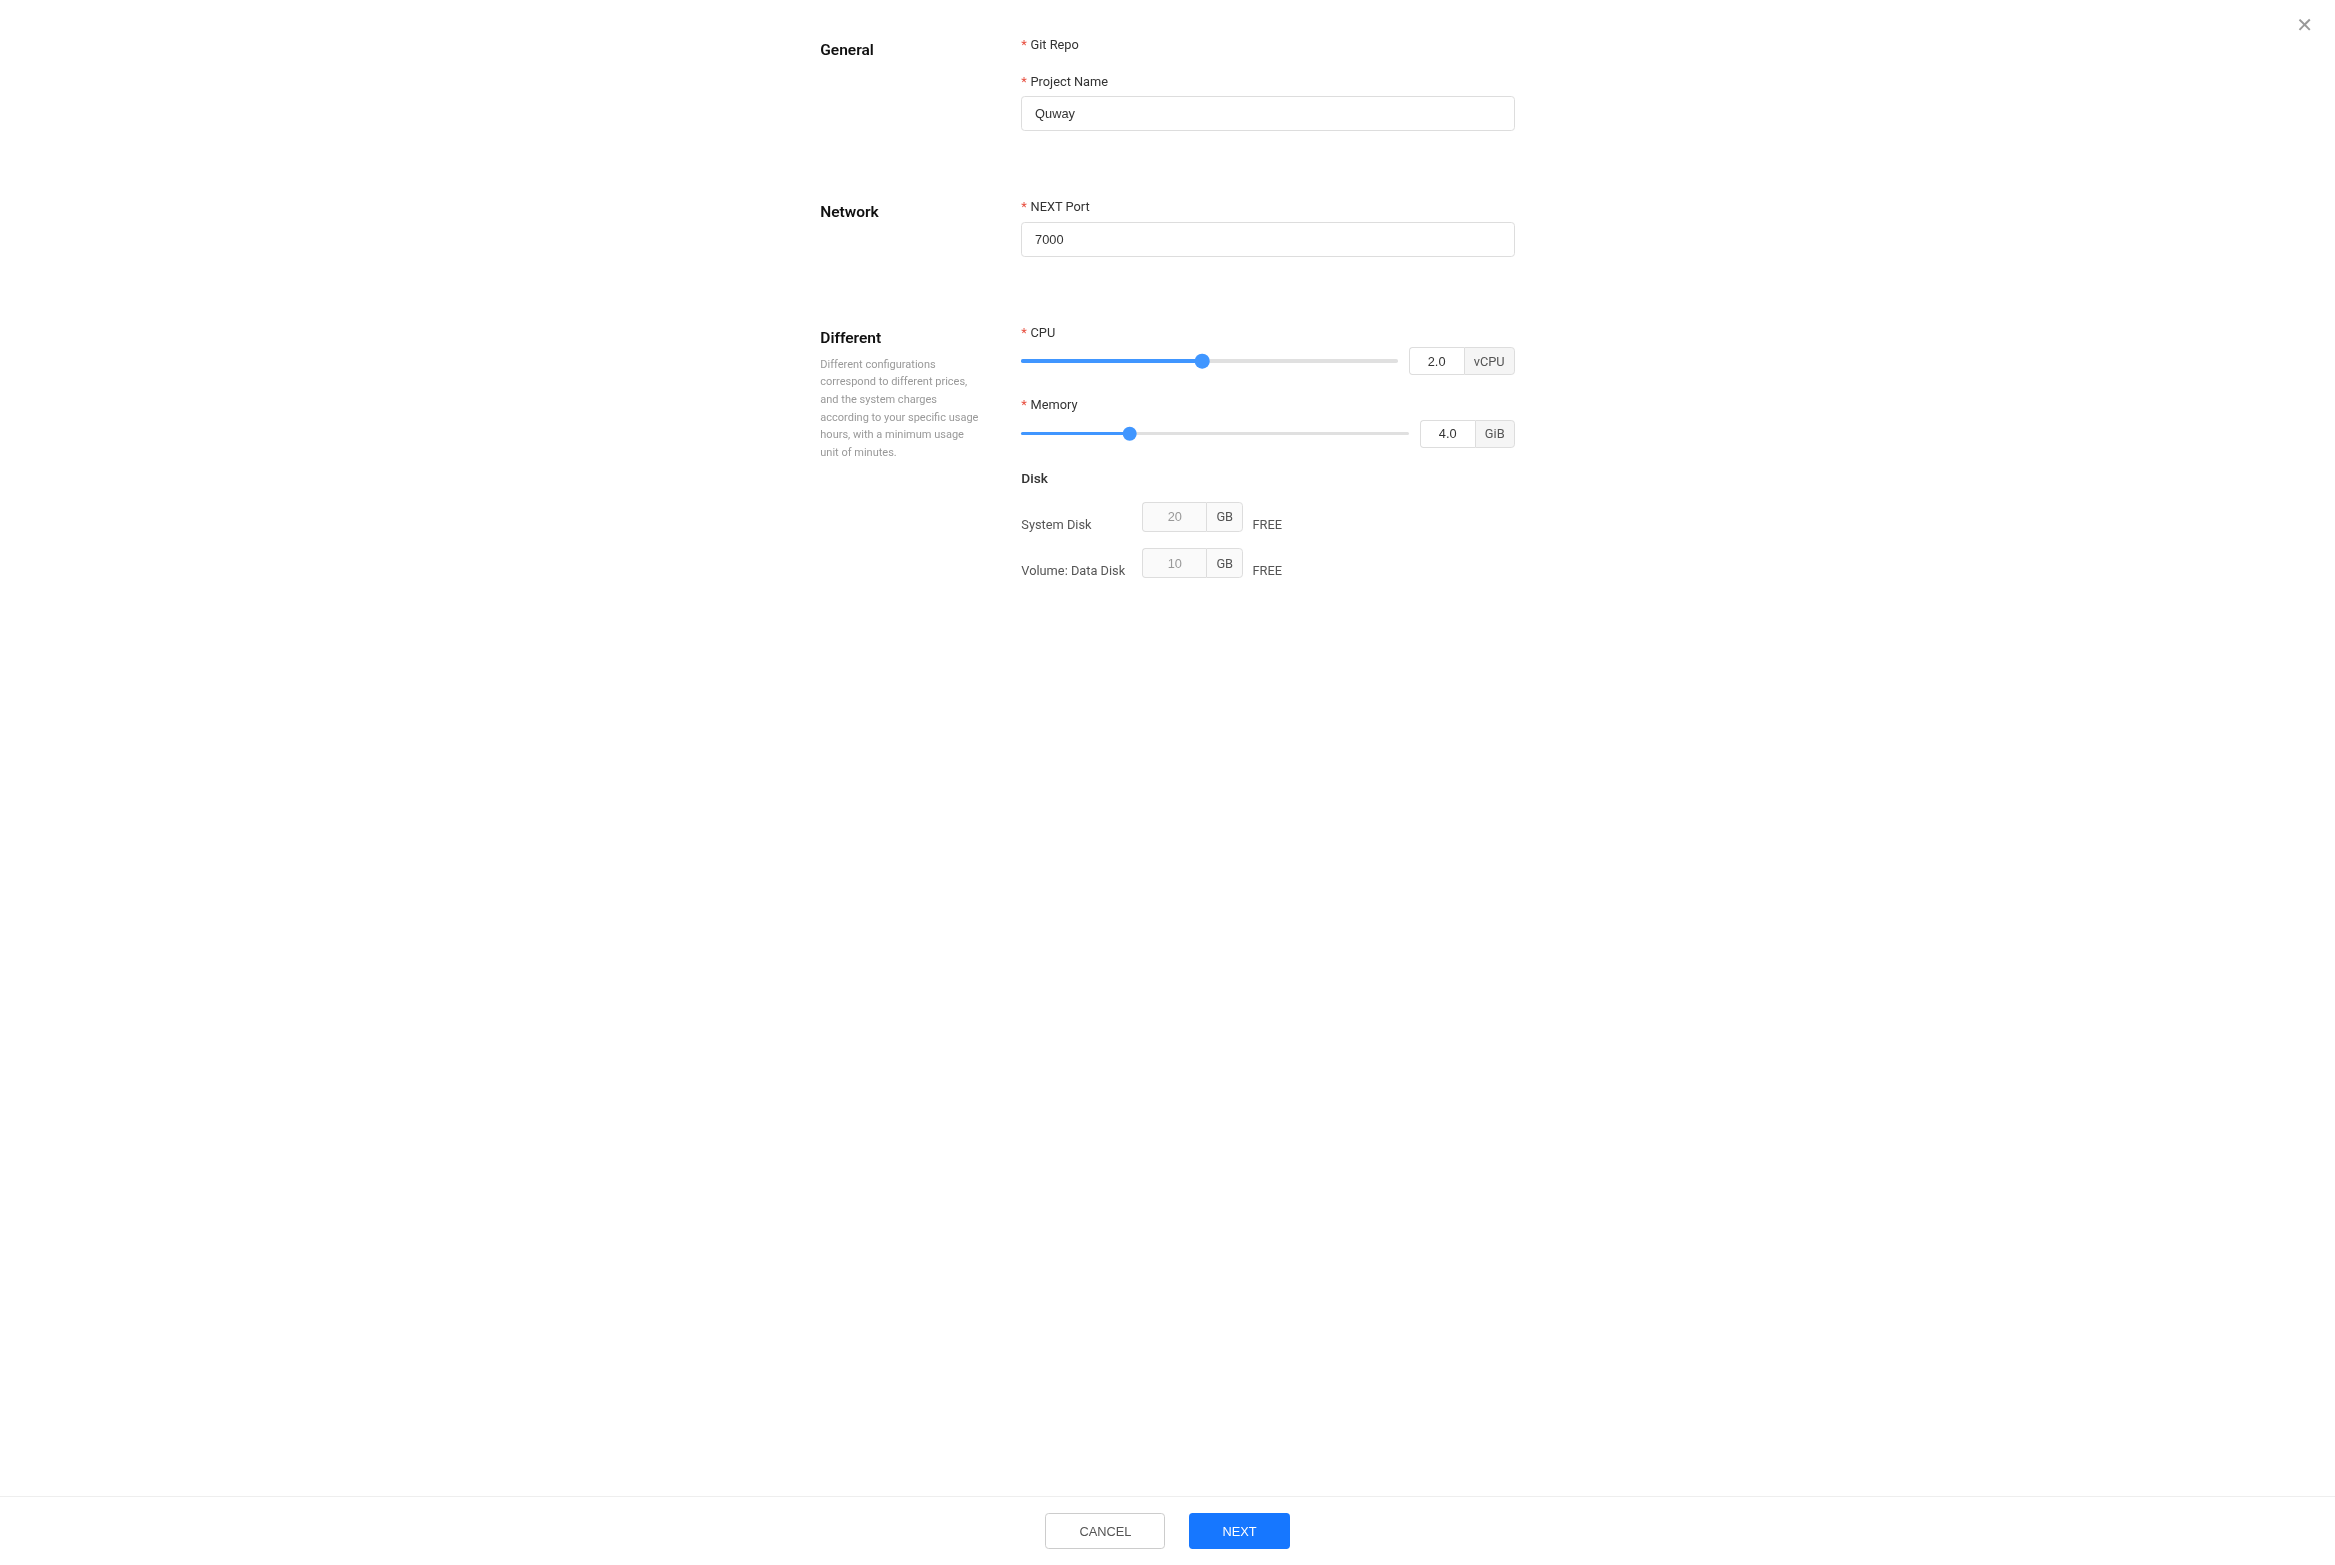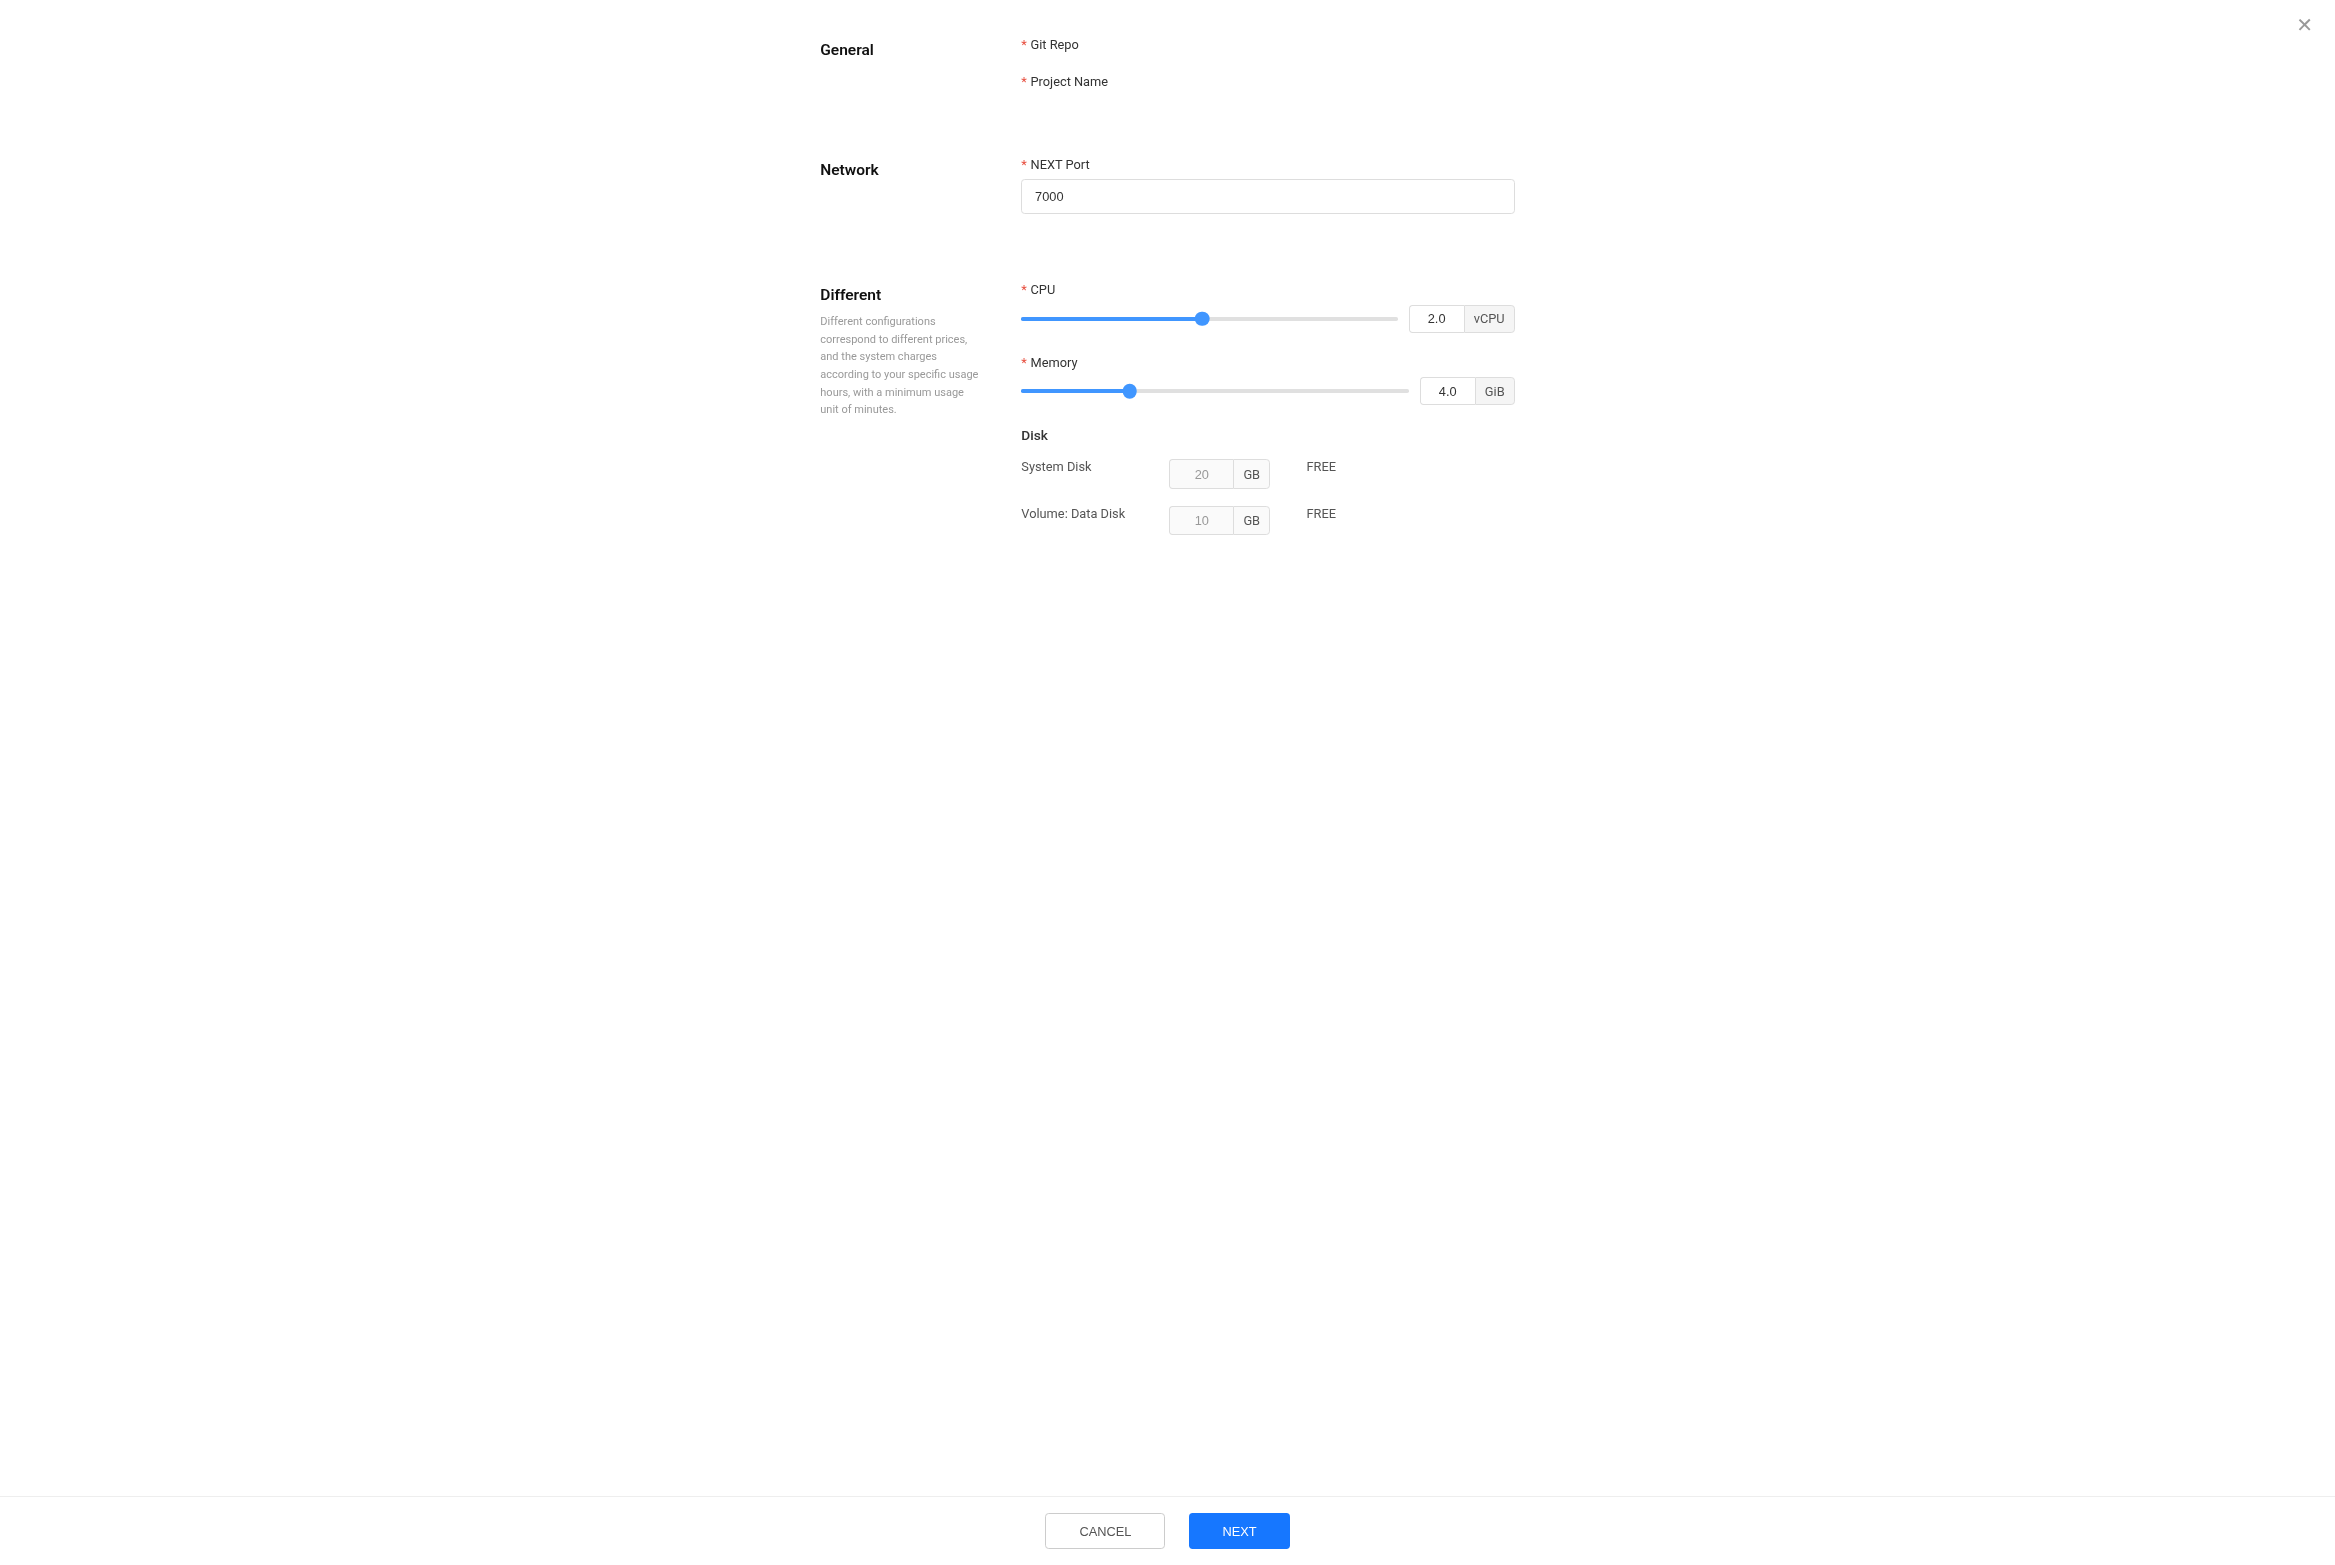--- a/index.html
+++ b/index.html
@@ -201,22 +201,22 @@
 
     .disk-title {
       font-size: 13.7px;
       font-weight: 500;
       color: #333;
       margin-bottom: 16.4px;
     }
 
     .disk-row {
       display: flex;
-      align-items: flex-start;
-      gap: 29px;
+      align-items: flex-end;
+      gap: 2px;
       margin-bottom: 16.4px;
     }
 
     .disk-row-label {
       width: 119px;
       font-size: 12.8px;
       color: #555;
       flex-shrink: 0;
     }
 
@@ -303,20 +303,21 @@
         <div class="field-label">
           <span class="required-star">*</span>
           <span>Git Repo</span>
         </div>
       </div>
       <div class="field-group">
         <div class="field-label">
           <span class="required-star">*</span>
           <span>Project Name</span>
         </div>
+        <input class="text-input" type="text" value="Quway" style="">
       </div>
     </div>
   </div>
 
   <div class="section">
     <div class="section-label-col">
       <div class="section-label">Network</div>
     </div>
     <div class="section-content">
       <div class="field-group">

